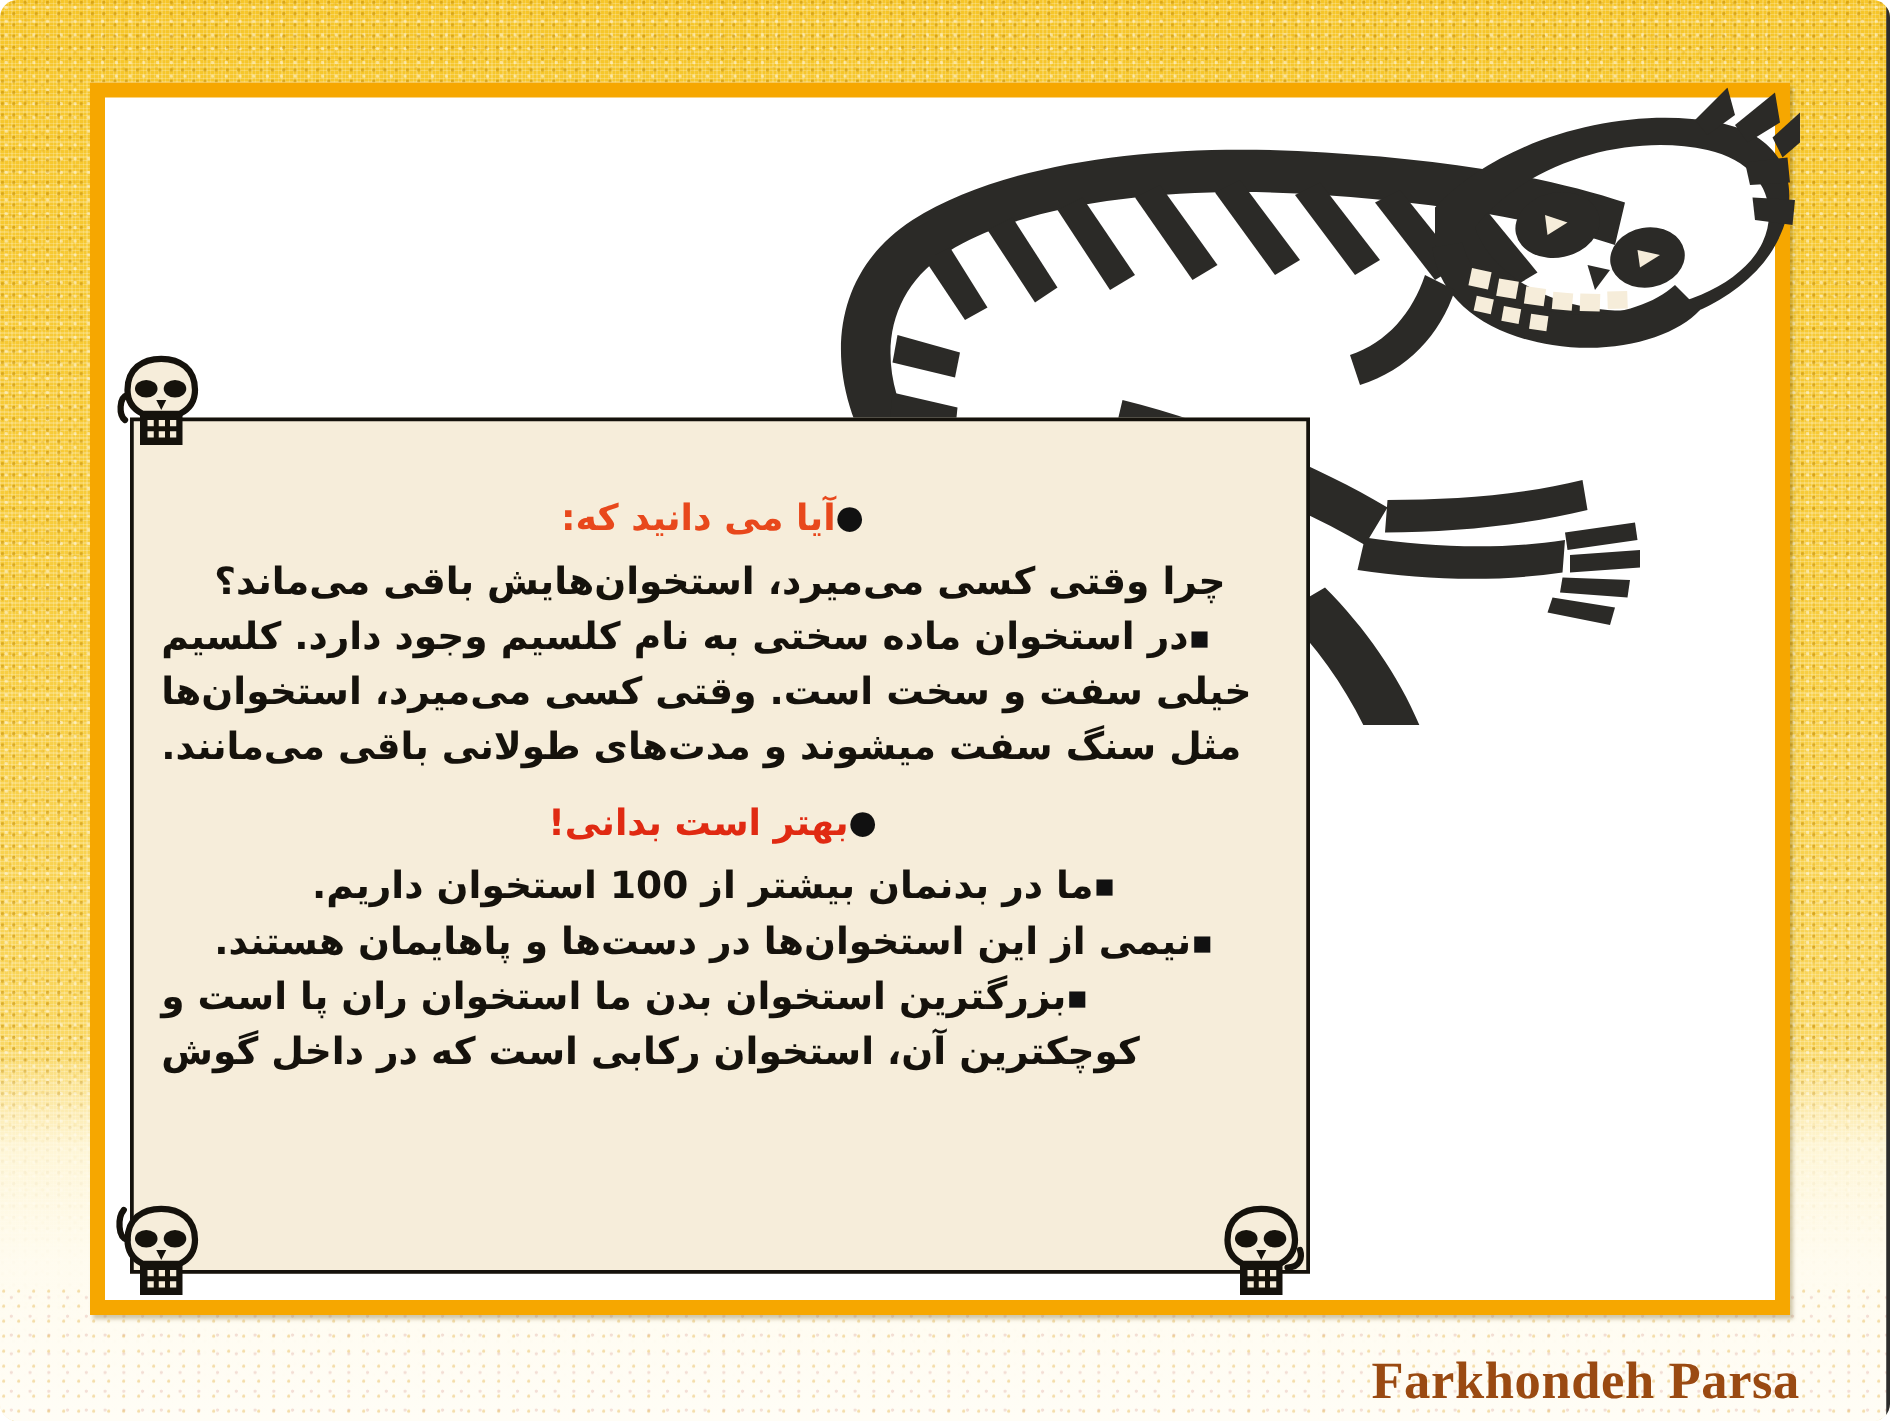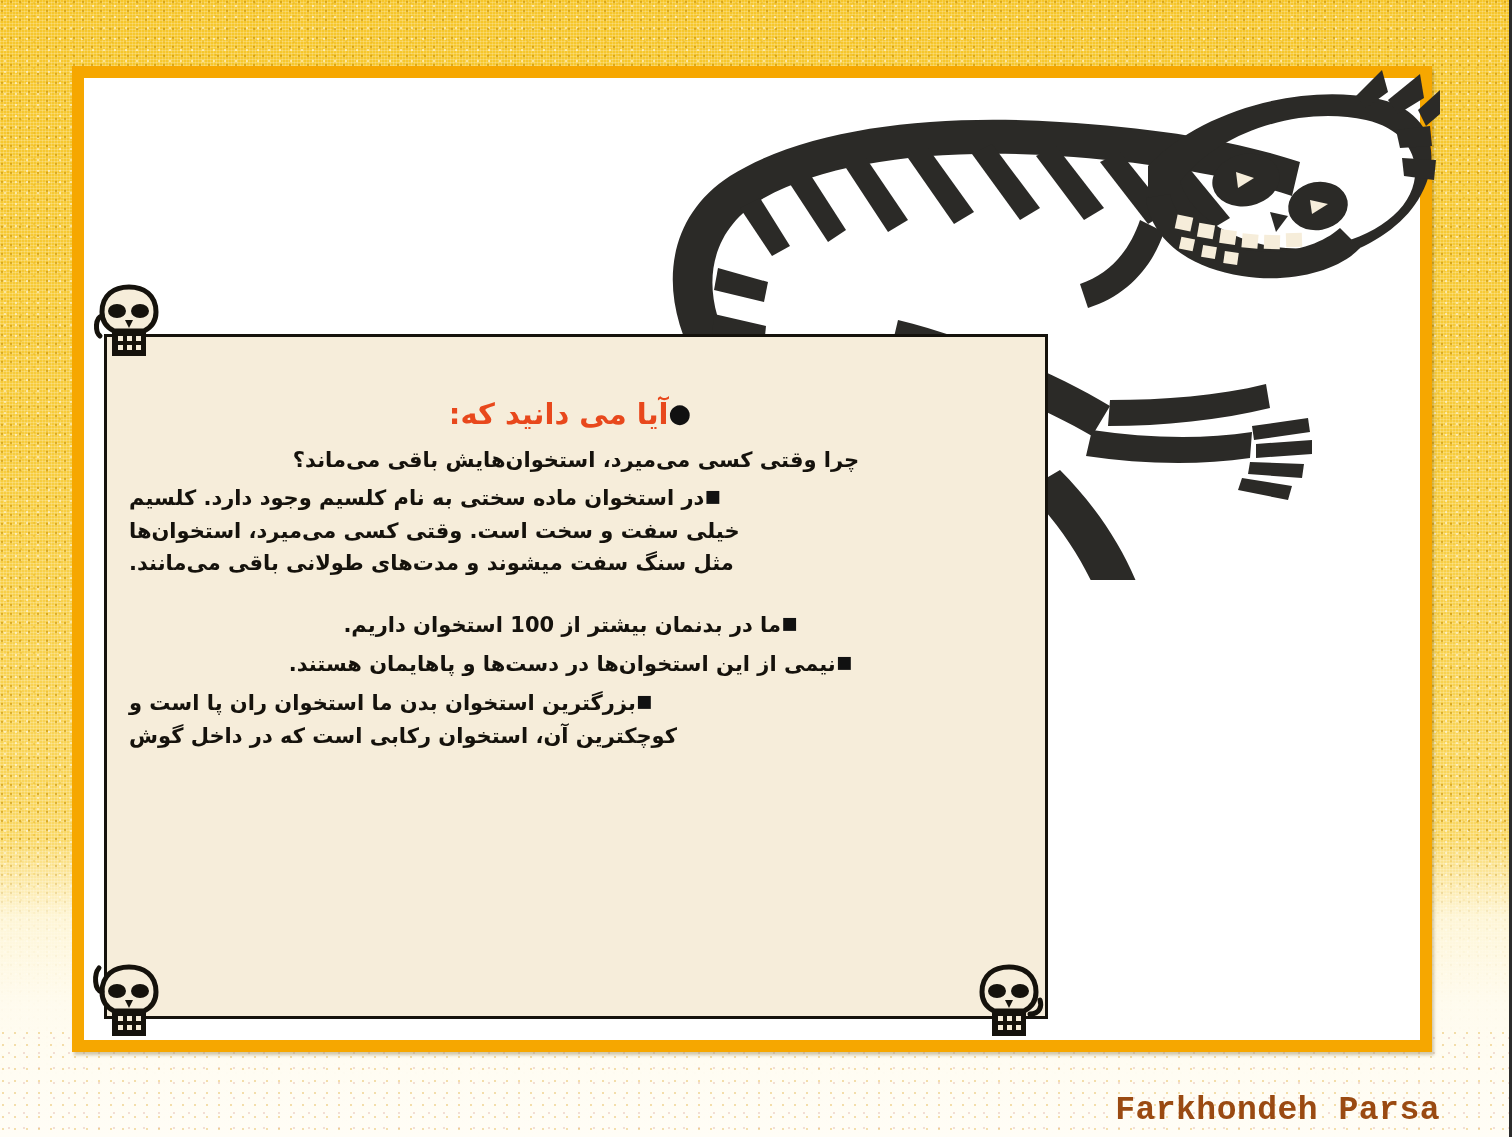--- a/index.html
+++ b/index.html
@@ -13,20 +13,21 @@
   
   #slide{
     position:absolute; left:0; top:0; width:1512px; height:1137px;
     background:
       repeating-linear-gradient(0deg, rgba(255,255,255,.22) 0 1px, rgba(0,0,0,0) 1px 3px),
       repeating-linear-gradient(90deg, rgba(255,255,255,.18) 0 1px, rgba(0,0,0,0) 1px 3px),
       radial-gradient(circle at 14% 12%, #ffe9a6 0 2px, rgba(0,0,0,0) 3px),
       linear-gradient(180deg,#f6c62a 0%, #f7cc3c 40%, #f9d55a 70%, #fdf0c3 100%);
     background-color:#f7cb36;
     overflow:hidden;
+    border-radius:14px;
   }
 
   
   #texture{
     position:absolute; inset:0;
     background-image:
       radial-gradient(circle at 2px 2px, rgba(196,140,0,.55) 0 1.1px, rgba(0,0,0,0) 1.6px),
       radial-gradient(circle at 5px 6px, rgba(255,255,255,.5) 0 1.1px, rgba(0,0,0,0) 1.6px),
       radial-gradient(circle at 8px 3px, rgba(230,175,20,.40) 0 1.1px, rgba(0,0,0,0) 1.6px);
     background-size:9px 9px, 11px 11px, 13px 13px;
@@ -71,21 +72,21 @@
   #content-inner{
     position:absolute; inset:0;
     padding:58px 22px 10px 22px;
     direction:rtl; text-align:right;
   }
 
   .line{
     font-family:"DejaVu Sans", sans-serif;
     font-weight:bold;
     color:#15120c;
-    font-size:21px;
+    font-size:30px;
     line-height:1.34;
     letter-spacing:0px;
     white-space:nowrap;
     direction:rtl;
   }
   .hdr{ color:#e8481c; font-size:29px; }
   .hdr2{ color:#e02a12; font-size:29px; }
   .blk{ color:#15120c; }
   .ctr{ text-align:center; }
   .rt{ text-align:left; }
@@ -111,22 +112,22 @@
 
   
   .skull{ position:absolute; width:74px; height:78px; pointer-events:none; }
   #skull-tl{ left:92px; top:282px; }
   #skull-bl{ left:92px; top:962px; }
   #skull-br{ left:972px; top:962px; }
 
   
   #signature{
     position:absolute; right:72px; bottom:8px;
-    font-family:Liberation Mono, monospace;
-    font-size:33px;
+    font-family:Liberation Serif, serif;
+    font-size:42px;
     font-weight:600;
     color:#9a4a12;
     letter-spacing:.5px;
   }
 </style>
 </head>
 <body>
 
 <div id="slide">
 
@@ -231,20 +232,21 @@
       <div class="gap-sm"></div>
 
       <div class="line blk ctr row">چرا وقتی کسی می‌میرد، استخوان‌هایش باقی می‌ماند؟</div>
 
       <div class="line blk rt bullet-sq row">در استخوان ماده سختی به نام کلسیم وجود دارد. کلسیم</div>
       <div class="line blk rt row">خیلی سفت و سخت است. وقتی کسی می‌میرد، استخوان‌ها</div>
       <div class="line blk rt row">مثل سنگ سفت میشوند و مدت‌های طولانی باقی می‌مانند.</div>
 
       <div class="gap-md"></div>
 
+      <div class="line hdr2 ctr bullet-round row">بهتر است بدانی!</div>
 
       <div class="gap-sm"></div>
 
       <div class="line blk ctr bullet-sq row">ما در بدنمان بیشتر از 100 استخوان داریم.</div>
       <div class="line blk ctr bullet-sq row">نیمی از این استخوان‌ها در دست‌ها و پاهایمان هستند.</div>
       <div class="line blk rt bullet-sq row">بزرگترین استخوان بدن ما استخوان ران پا است و</div>
       <div class="line blk rt row">کوچکترین آن، استخوان رکابی است که در داخل گوش</div>
 
     </div>
   </div>

